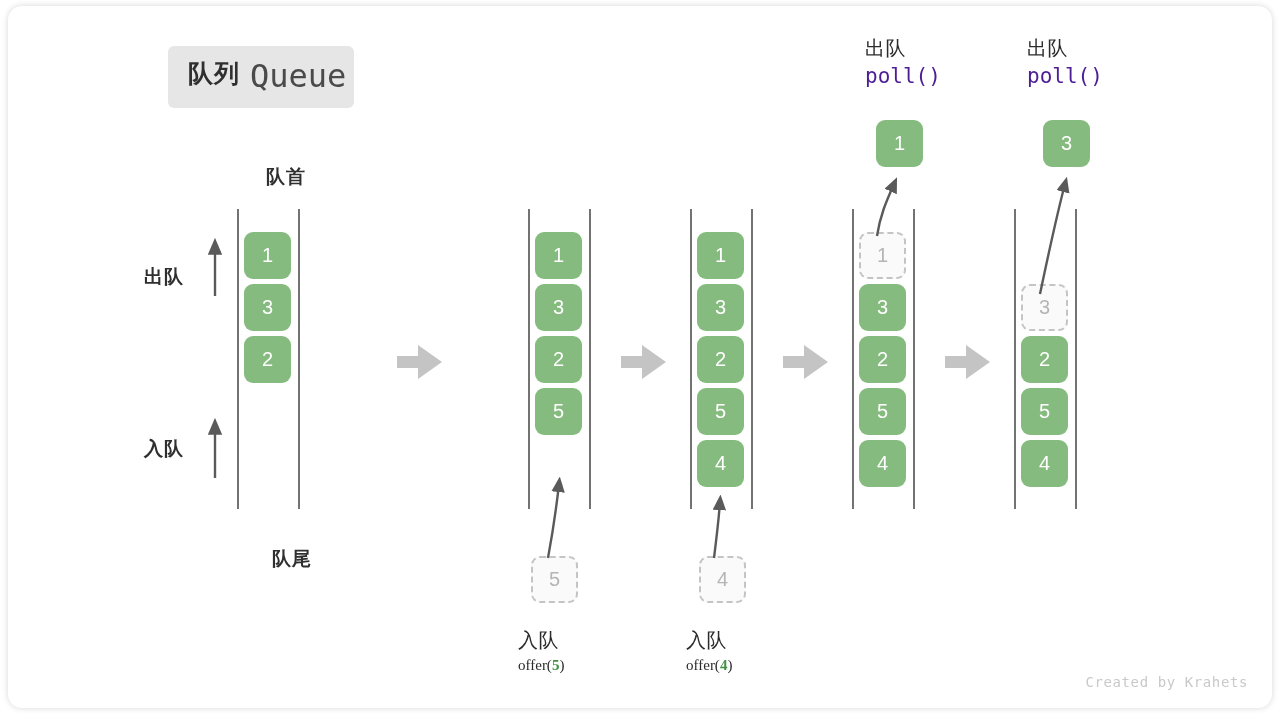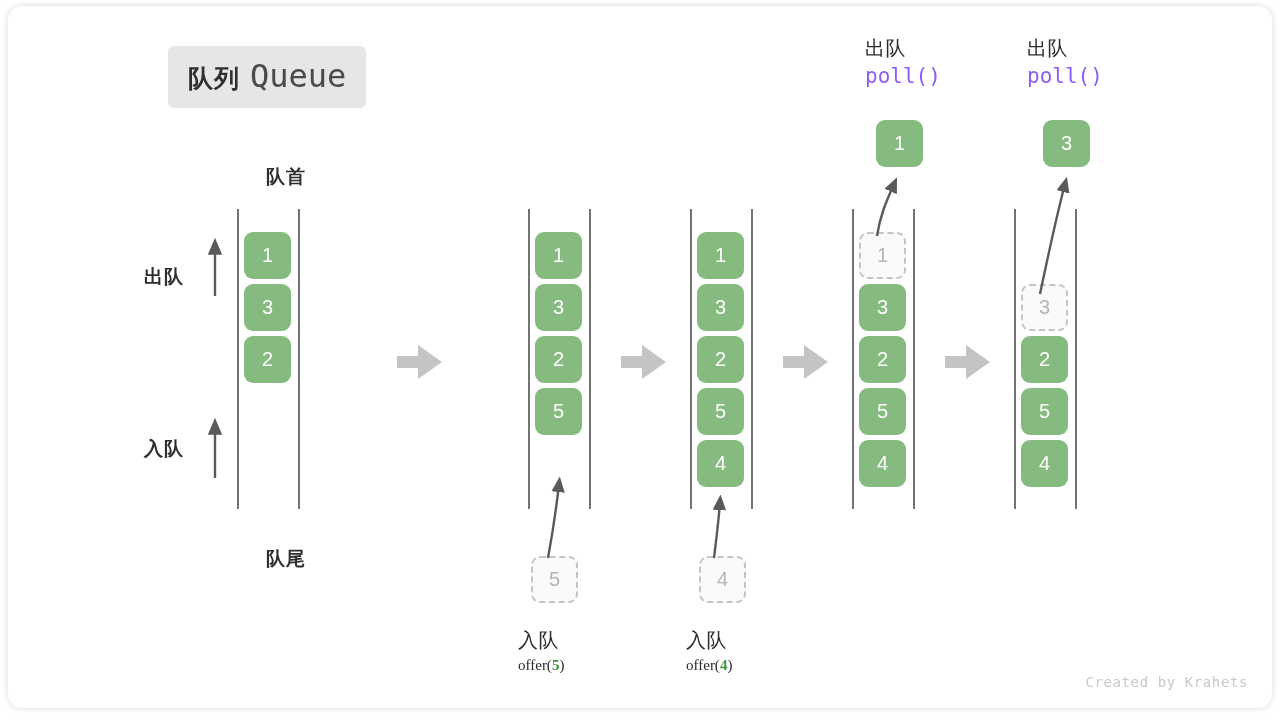--- a/index.html
+++ b/index.html
@@ -11,22 +11,22 @@
     box-shadow:0 0 6px rgba(0,0,0,0.16);
     overflow:hidden;
   }
 
   .stage{position:absolute;left:0;top:0;width:1264px;height:702px;}
 
   
   .title-badge{
     position:absolute;left:160px;top:40px;
     background:#e6e6e6;border-radius:6px;
-    padding:11px 20px 13px 20px;
-    display:flex;align-items:flex-end;gap:10px;
+    padding:11px 8px 13px 20px;
+    display:flex;align-items:flex-start;gap:10px;
     white-space:nowrap;
   }
   .title-cn{font-size:25px;font-weight:bold;color:#2f2f2f;letter-spacing:1px;}
   .title-en{font-family:"DejaVu Sans Mono","Liberation Mono",monospace;font-size:32px;color:#4a4a4a;}
 
   
   .col{position:absolute;top:0;}
   .rail{position:absolute;width:1.6px;background:#5a5a5a;opacity:.85;}
 
   .cell{
@@ -59,21 +59,21 @@
   .caption .code{
     font-family:Liberation Serif, serif;
     font-size:15px;color:#2b2b2b;display:block;
   }
   .caption .code .num{color:#3f9142;font-weight:bold;}
 
   .toplabel{position:absolute;white-space:nowrap;text-align:left;line-height:1.4;}
   .toplabel .cn{font-size:20px;color:#2b2b2b;display:block;letter-spacing:.5px;}
   .toplabel .code{
     font-family:"DejaVu Sans Mono","Liberation Mono",monospace;
-    font-size:21px;color:#8b5cf6;display:block;
+    font-size:21px;color:#4c1d95;display:block;
   }
 
   svg.ov{position:absolute;left:0;top:0;width:1264px;height:702px;pointer-events:none;}
 
   .watermark{
     position:absolute;right:24px;bottom:18px;
     font-family:"DejaVu Sans Mono","Liberation Mono",monospace;
     font-size:14px;color:#c9c9c9;letter-spacing:.6px;
   }
 </style>
@@ -82,21 +82,21 @@
 
 <div class="card">
  <div class="stage">
 
   <div class="title-badge">
     <span class="title-cn">队列</span>
     <span class="title-en">Queue</span>
   </div>
 
   <div class="lbl-bold" style="left:238px;top:158px;width:60px;text-align:right;">队首</div>
-  <div class="lbl-bold" style="left:238px;top:540px;width:60px;text-align:right;">队尾</div>
+  <div class="lbl-bold" style="left:254px;top:540px;width:60px;text-align:center;">队尾</div>
 
   <div class="side-label" style="left:136px;top:258px;">出队</div>
   <div class="side-label" style="left:136px;top:430px;">入队</div>
 
   <div id="columns-root">
         <div class="col">
           <div class="rail" style="left: 229px; top: 203px; height: 300px;"></div>
           <div class="rail" style="left: 290px; top: 203px; height: 300px;"></div>
           <div class="cell" style="left: 236px; top: 226px;">1</div>
           <div class="cell" style="left: 236px; top: 278px;">3</div>

